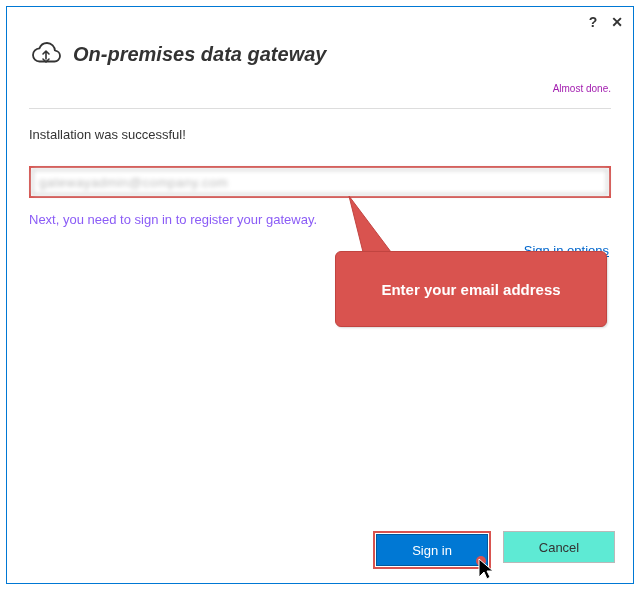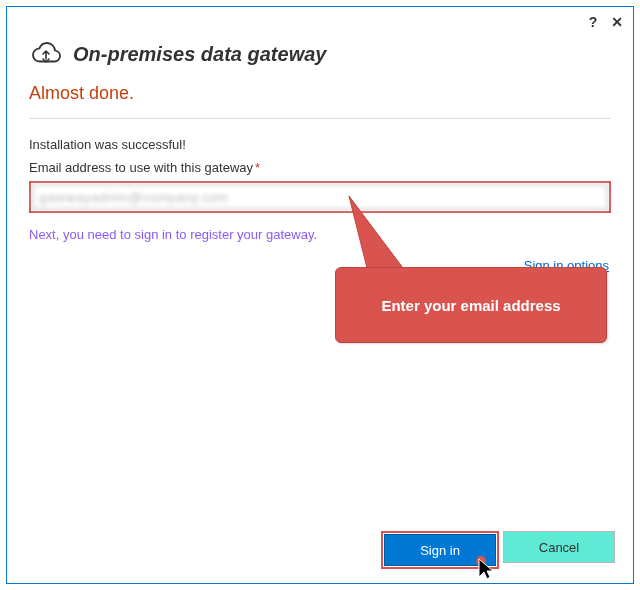--- a/index.html
+++ b/index.html
@@ -43,35 +43,36 @@
       display: flex; align-items: center; justify-content: center;
       margin-right: 10px;
     }
     .header h1 {
       font-size: 20px;
       font-weight: 600;
       color: #333;
     }
     .subhead {
       padding: 4px 22px 10px 22px;
-      font-size: 18px;
-      color: #c2410c;
+      font-size: 10px;
+      color: #a21caf;
+      text-align: right;
     }
     .divider {
       margin: 4px 22px 0 22px;
       border: none;
       border-top: 1px solid #ddd;
     }
     .content {
       padding: 18px 22px 0 22px;
     }
     .success {
       font-size: 13px;
       color: #333;
-      margin-bottom: 8px;
+      margin-bottom: 24px;
     }
     .label {
       font-size: 13px;
       color: #333;
       margin-bottom: 6px;
     }
     .req { color: #d13438; margin-left: 2px; }
     .email-wrap {
       border: 2px solid #d9534f;
       padding: 1px;
@@ -98,21 +99,21 @@
     }
     .signin-options a {
       font-size: 13px;
       color: #0066cc;
       text-decoration: underline;
       cursor: pointer;
     }
     .callout {
       position: absolute;
       left: 328px;
-      top: 260px;
+      top: 244px;
       width: 272px;
       height: 76px;
       background: #d9534f;
       border: 1px solid #c14440;
       border-radius: 6px;
       display: flex;
       align-items: center;
       justify-content: center;
       color: #fff;
       font-size: 15px;
@@ -125,21 +126,21 @@
       top: 189px;
       width: 80px;
       height: 80px;
       pointer-events: none;
     }
     .footer {
       position: absolute;
       bottom: 14px;
       right: 18px;
       display: flex;
-      gap: 4px;
+      gap: 12px;
     }
     .btn {
       width: 112px;
       height: 32px;
       font-size: 13px;
       border: 1px solid #b9b9b9;
       background: #5eead4;
       color: #333;
       cursor: pointer;
       display: flex;
@@ -182,23 +183,20 @@
     <h1>On-premises data gateway</h1>
   </div>
 
   <div class="subhead">Almost done.</div>
 
   <hr class="divider">
 
   <div class="content">
     <div class="success">Installation was successful!</div>
 
-    <div class="label">
-      <span>Email address to use with this gateway</span><span class="req">*</span>
-    </div>
 
     <div class="email-wrap">
       <input type="text" class="email-input" value="gatewayadmin@company.com" style="">
     </div>
 
     <div class="next-text">Next, you need to sign in to register your gateway.</div>
 
     <div class="signin-options">
       <a>Sign in options</a>
     </div>

